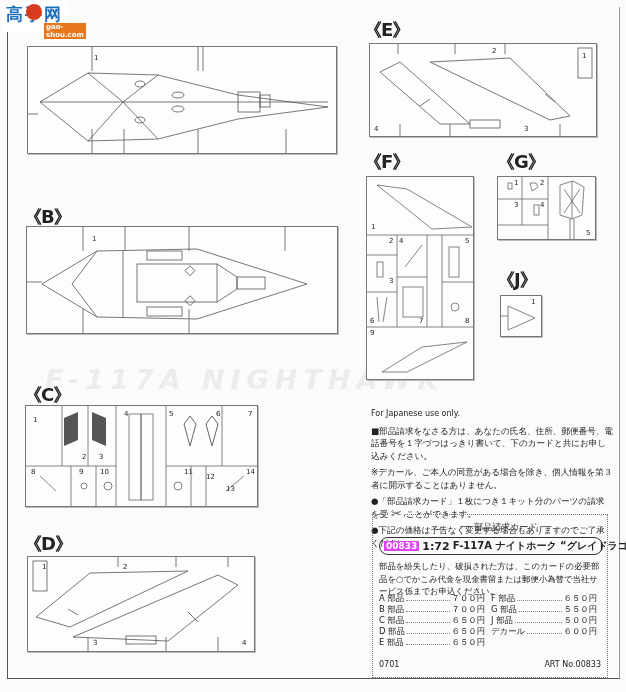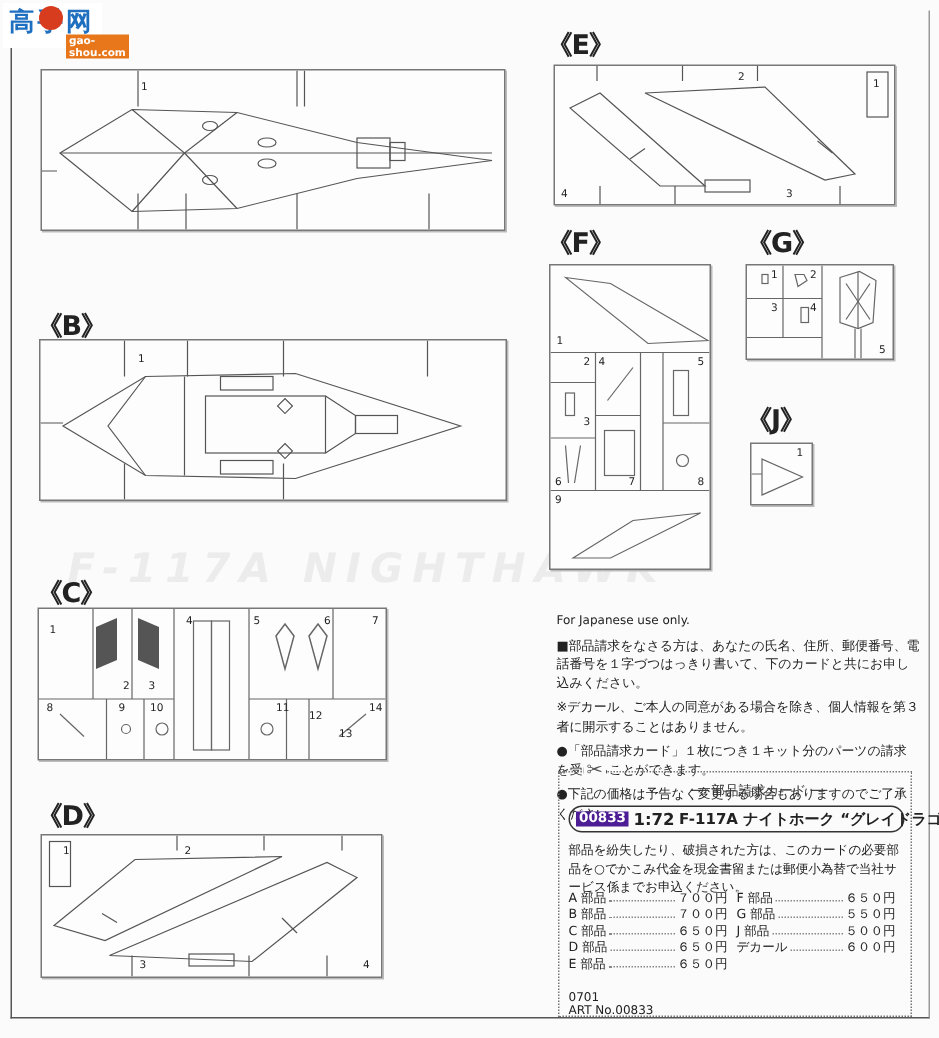--- a/index.html
+++ b/index.html
@@ -16,28 +16,28 @@
   .sprue { position:absolute; border:1.5px solid #777; background:#fdfdfd; box-shadow:1px 1px 0 #bbb; }
   .sprue svg { position:absolute; left:0; top:0; }
   .num { position:absolute; font-size:7px; color:#222; }
   .info { position:absolute; left:367px; top:404px; width:250px; font-size:8.6px; line-height:12.5px; color:#222; }
   .info p { margin:4px; }
   .info .en { font-size:8px; }
   .card { position:absolute; left:372px; top:514px; width:234px; height:162px; border:1px dotted #777; }
   .scissors { position:absolute; left:389px; top:506px; font-size:13px; color:#555; background:#fbfbfb; padding:0 2px; }
   .card-title { position:absolute; left:16px; width:234px; top:6px; text-align:center; font-size:9px; color:#333; }
   .pill { position:absolute; left:6px; top:22px; width:218px; height:16px; border:1.5px solid #333; border-radius:9px; font-size:10px; font-weight:bold; display:flex; align-items:center; padding-left:4px; gap:3px; white-space:nowrap; }
-  .pill .code { background:#4c1d95; color:#fff; padding:0 2px; font-size:9px; }
+  .pill .code { background:#d946ef; color:#fff; padding:0 2px; font-size:9px; }
   .pill .scale { font-size:11px; font-weight:900; }
   .card-body { position:absolute; left:6px; top:45px; width:224px; font-size:8.4px; line-height:12.5px; }
   .prices { position:absolute; left:6px; top:78px; width:224px; font-size:8.4px; line-height:11px; }
   .prow { display:flex; }
   .pcell { width:112px; display:flex; justify-content:center; padding-right:6px; box-sizing:border-box; }
   .pcell .dots { flex:1; border-bottom:1px dotted #888; margin:0 2px 3px 2px; }
-  .card-foot { position:absolute; left:6px; right:6px; top:145px; font-size:8px; display:flex; justify-content:space-between;flex-direction:column; }
+  .card-foot { position:absolute; left:6px; right:6px; top:145px; font-size:8px; display:flex; justify-content:space-between; }
 </style>
 </head>
 <body>
 
 <div class="frame"></div>
 
 <div class="logo">
   <span class="cn">高手网</span>
   <span class="gear"></span>
   <span class="url">gao-shou.com</span>

